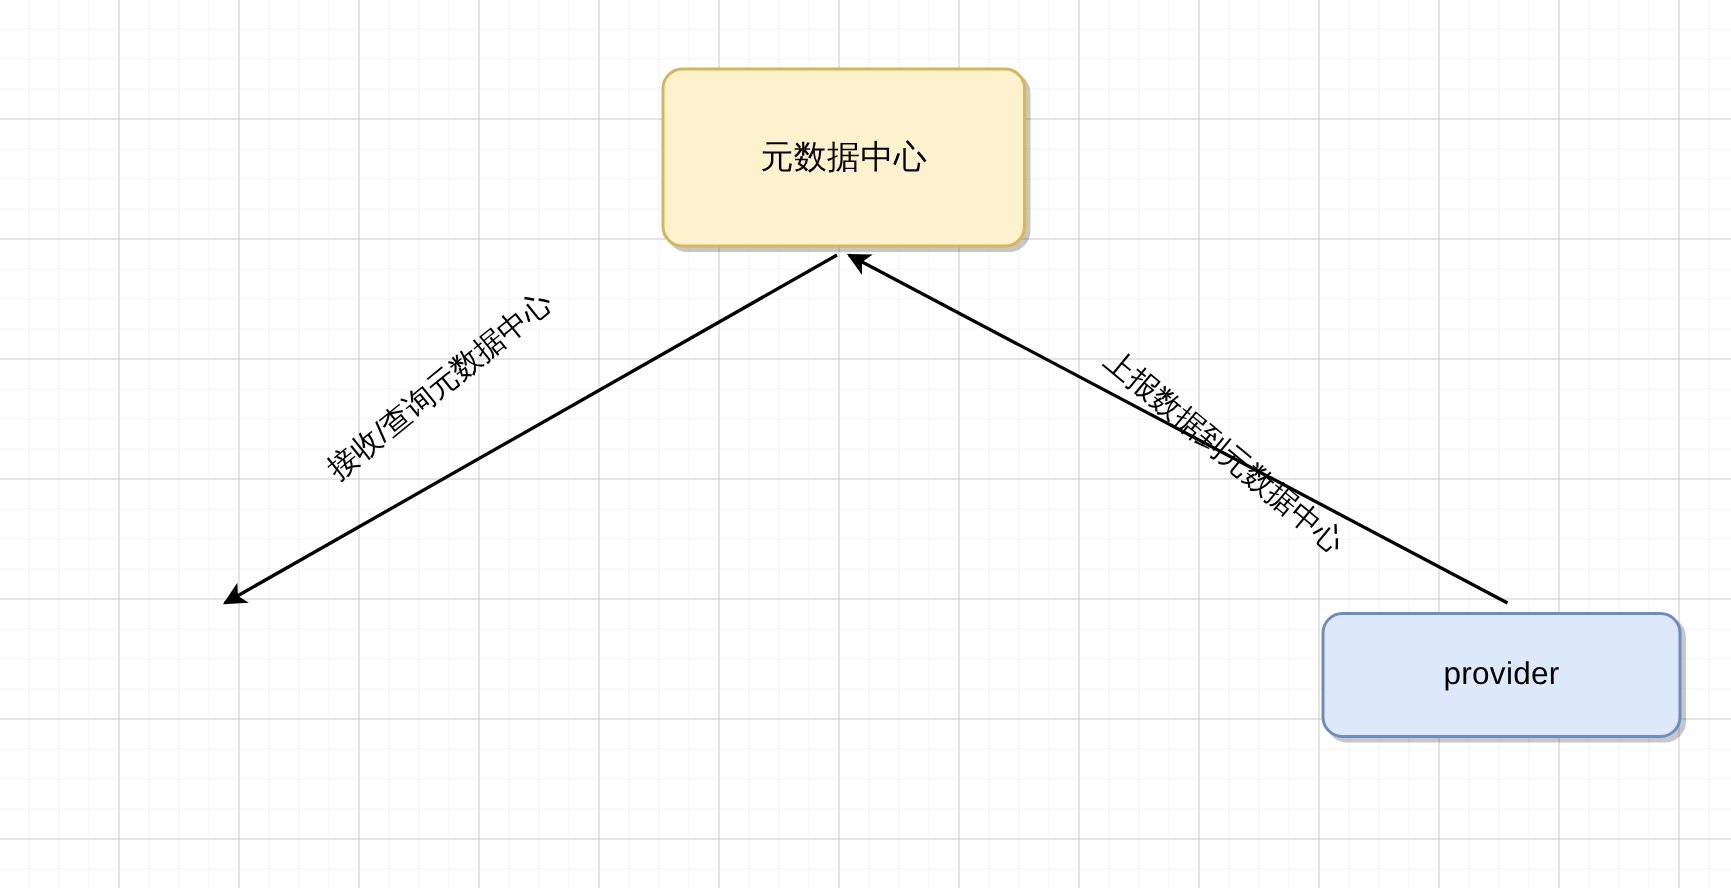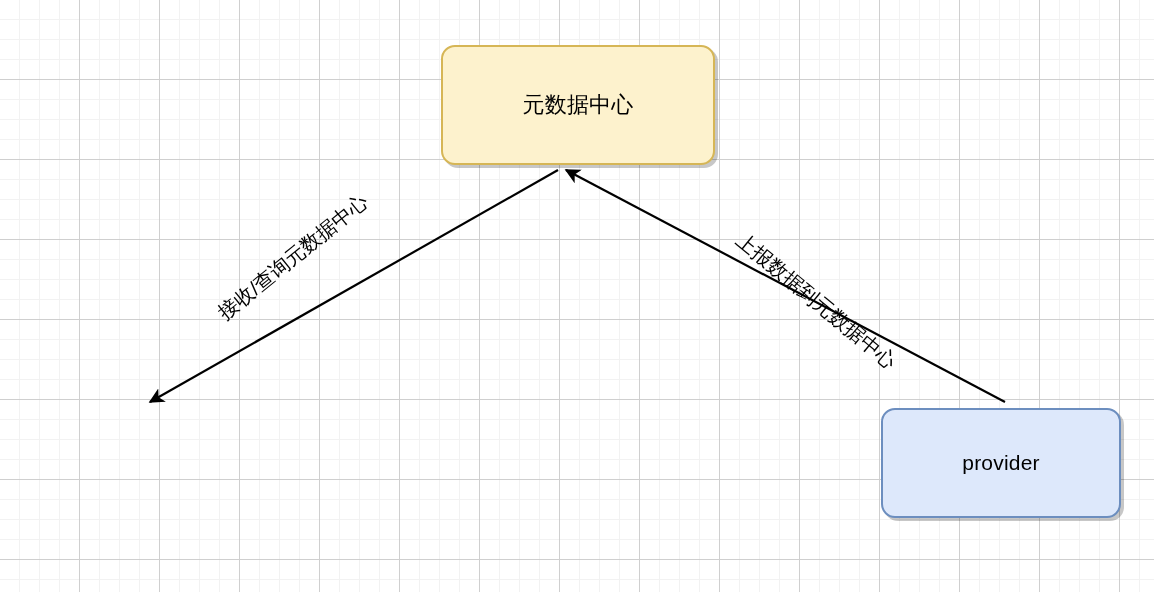--- a/index.html
+++ b/index.html
@@ -57,21 +57,21 @@
     color: #000000;
     line-height: 1.2;
     letter-spacing: 0.2px;
     text-align: center;
     user-select: none;
   }
 
   #node-metadata-center {
     left: 441px;
     top: 45px;
-    width: 274px;
+    width: 243px;
     height: 120px;
     background: #fdf2cd;
     border: 2px solid #d6b656;
   }
   #node-metadata-center .node-label {
     font-size: 22px;
   }
 
   #node-consumer {
     left: 21px;
@@ -79,21 +79,21 @@
     width: 240px;
     height: 119px;
     background: #dde8fb;
     border: 2px solid #6c8ebf;
   }
 
   #node-provider {
     left: 881px;
     top: 408px;
     width: 240px;
-    height: 110px;
+    height: 84px;
     background: #dde8fb;
     border: 2px solid #6c8ebf;
   }
 
   .edge-label {
     position: absolute;
     font-size: 20px;
     color: #000000;
     white-space: nowrap;
     user-select: none;

